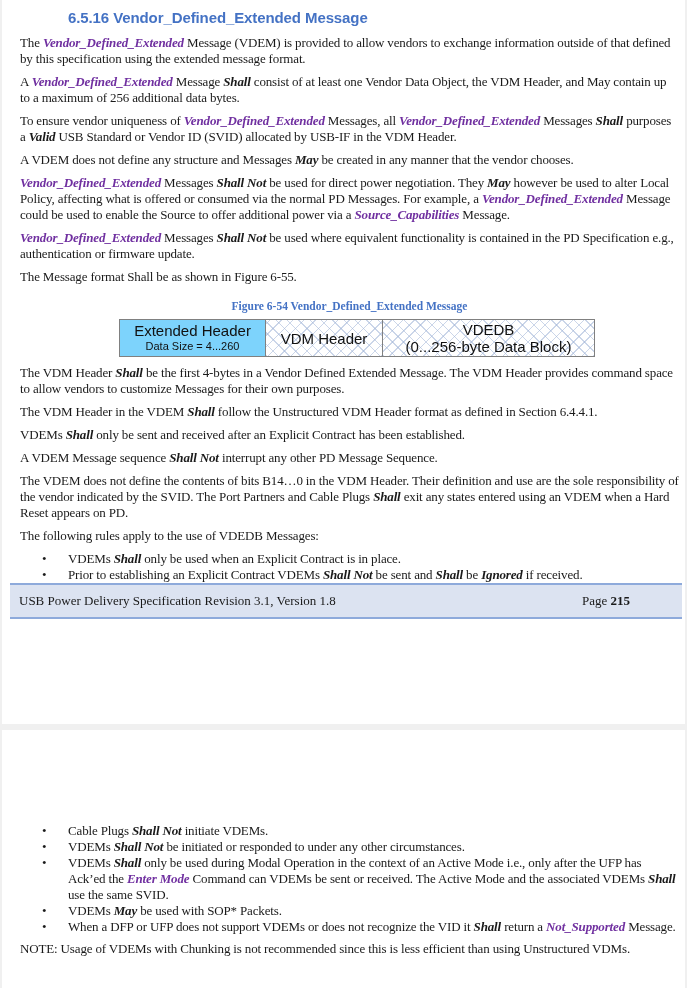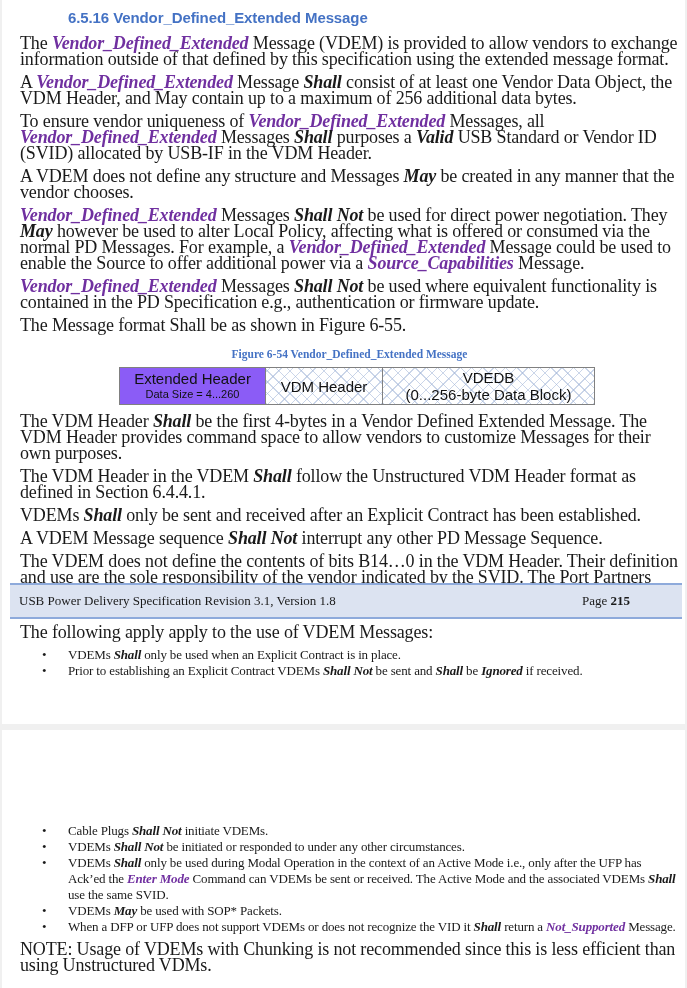--- a/index.html
+++ b/index.html
@@ -20,21 +20,21 @@
   #page1 .content { top: 0; }
   #page2 .content { top: 93px; }
 
   .heading {
     font-family: "Liberation Sans", "DejaVu Sans", sans-serif;
     font-weight: bold; font-size: 15px; color: #4472c4;
     margin: 7px 0 0 48px; height: 22px; line-height: 22px;
     letter-spacing: -0.1px;
   }
   p {
-    margin: 0 0 7px 0; font-size: 18px; line-height: 16px;
+    margin: 0 0 7px 0; font-size: 13px; line-height: 16px;
     letter-spacing: -0.15px;
   }
   p.first { margin-top: 6px; }
   .k { font-weight: bold; font-style: italic; }
   .lnk { font-weight: bold; font-style: italic; color: #7030a0; }
 
   .fig-caption {
     font-family: "Liberation Serif", "DejaVu Serif", serif;
     font-weight: bold; font-size: 11.5px; color: #4472c4;
     text-align: center; margin: 14px 0 6px 0; height: 14px; line-height: 14px;
@@ -44,21 +44,21 @@
     display: flex; border: 1px solid #808080;
     font-family: "Liberation Sans", "DejaVu Sans", sans-serif;
     margin-bottom: 8px;
   }
   .cell {
     border-right: 1px solid #808080; display: flex; flex-direction: column;
     align-items: center; justify-content: center; text-align: center;
     color: #111;
   }
   .cell:last-child { border-right: none; }
-  .cell.solid { background: #8b5cf6; width: 145px; }
+  .cell.solid { background: #7dd3fc; width: 145px; }
   .cell.hatch {
     background-color: #ffffff;
     background-image:
       repeating-linear-gradient(45deg, rgba(160,180,215,0.55) 0 1px, transparent 1px 8px),
       repeating-linear-gradient(-45deg, rgba(160,180,215,0.55) 0 1px, transparent 1px 8px);
   }
   .cell.vdm { width: 116px; }
   .cell.vdedb { flex: 1; }
   .cell .big { font-size: 15px; line-height: 17px; }
   .cell .small { font-size: 11px; line-height: 15px; }
@@ -120,21 +120,21 @@
     <p><span>The VDM Header </span><span class="k">Shall</span><span>  be the first 4-bytes in a Vendor Defined Extended Message.  The VDM Header provides command space to allow vendors to customize Messages for their own purposes.</span></p>
 
     <p><span>The VDM Header in the VDEM </span><span class="k">Shall</span><span>  follow the Unstructured VDM Header format as defined in Section 6.4.4.1.</span></p>
 
     <p><span>VDEMs </span><span class="k">Shall</span><span>  only be sent and received after an Explicit Contract has been established.</span></p>
 
     <p><span>A VDEM Message sequence </span><span class="k">Shall Not</span><span> interrupt any other PD Message Sequence.</span></p>
 
     <p><span>The VDEM does not define the contents of bits B14…0 in the VDM Header.  Their definition and use are the sole responsibility of the vendor indicated by the SVID.  The Port Partners and Cable Plugs </span><span class="k">Shall</span><span> exit any states entered using an VDEM when a Hard Reset appears on PD.</span></p>
 
-    <p>The following apply apply to the use of VDEM Messages:</p>
+    <p>The following rules apply to the use of VDEDB Messages:</p>
 
     <ul>
       <li><span class="bullet">•</span><span>VDEMs </span><span class="k">Shall</span><span> only be used when an Explicit Contract is in place.</span></li>
       <li><span class="bullet">•</span><span>Prior to establishing an Explicit Contract VDEMs </span><span class="k">Shall Not</span><span> be sent and </span><span class="k">Shall</span><span> be </span><span class="k">Ignored</span><span> if received.</span></li>
     </ul>
   </div>
 
   <div class="footer">
     <span class="left">USB Power Delivery Specification Revision 3.1, Version 1.8</span>
     <span class="right"><span>Page </span><b>215</b></span>

